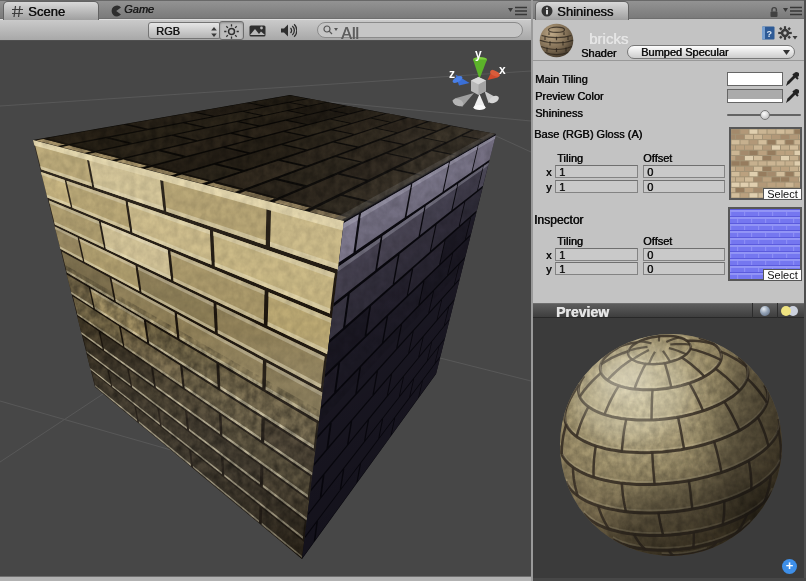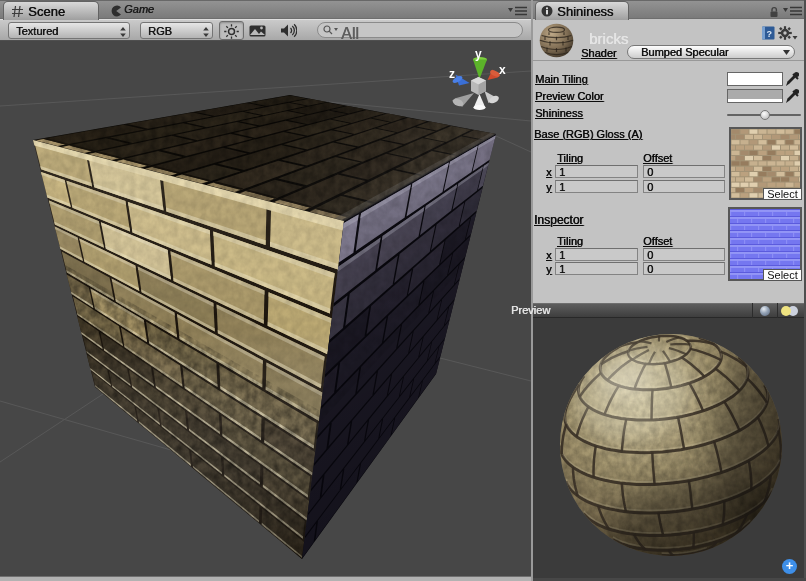--- a/index.html
+++ b/index.html
@@ -1,21 +1,21 @@
 <!DOCTYPE html>
 <html><head>
 <meta charset="utf-8">
 <style>
 * { margin:0; padding:0; box-sizing:border-box; -webkit-font-smoothing:antialiased; }
 html,body { width:806px; height:581px; overflow:hidden; background:#4a4a4a;
   font-family:"Liberation Sans", sans-serif; }
 body span, body .field { text-shadow: 0.5px 0 0 currentColor; }
 #root { position:relative; width:806px; height:581px; }
 .abs { position:absolute; }
-.lbl { position:absolute; font-size:11px; color:#0c0c0c; white-space:nowrap;text-decoration:underline; }
+.lbl { position:absolute; font-size:11px; color:#0c0c0c; white-space:nowrap; }
 .tabbar { position:absolute; height:19px; background:linear-gradient(#939393,#7a7a7a);
   border-top:1px solid #686868; border-bottom:1px solid #6e6e6e; }
 .tab { position:absolute; top:1px; height:19px; z-index:5; border-radius:5px 5px 0 0;
   background:linear-gradient(#d9d9d9,#9f9f9f); border:1px solid #636363; border-bottom:none;
   font-size:13px; color:#111; }
 .field { position:absolute; height:13px; background:#c9c9c9; border:1px solid #838383;
   border-top-color:#6f6f6f; font-size:11px; color:#111; padding-left:3px; line-height:12px; }
 .drop { position:absolute; background:linear-gradient(#e6e6e6,#b4b4b4);
   border:1px solid #757575; border-radius:3px; font-size:11px; color:#151515; }
 </style>
@@ -39,27 +39,21 @@
   <svg class="abs" style="left:508px;top:6px" width="20" height="10" viewBox="0 0 20 10">
     <path d="M0 2 L5 2 L2.5 6 Z" fill="#383838"></path>
     <g stroke="#383838" stroke-width="1.4">
         <path d="M7 1.5 H19 M7 5 H19 M7 8.5 H19"></path>
       </g>
   </svg>
 
   <div class="abs" style="left:0;top:19px;width:531px;height:22px;
       background:linear-gradient(#cacaca,#a8a8a8);border-bottom:1px solid #4f4f4f;
       border-top:1px solid #dedede;"></div>
-  <div class="drop" style="left:8px;top:22px;width:122px;height:17px;">
-    <span class="abs" style="left:7px;top:2px">Textured</span>
-    <svg class="abs" style="left:110px;top:4px" width="8" height="10" viewBox="0 0 8 10">
-      <path d="M4 0 L6.8 3.4 H1.2 Z M4 10 L1.2 6.6 H6.8 Z" fill="#3a3a3a"></path>
-    </svg>
-  </div>
-  <div class="drop" style="left:140px;top:22px;width:73px;height:17px;">
+  <div class="drop" style="left:148px;top:22px;width:73px;height:17px;">
     <span class="abs" style="left:7px;top:2px">RGB</span>
     <svg class="abs" style="left:61px;top:4px" width="8" height="10" viewBox="0 0 8 10">
       <path d="M4 0 L6.8 3.4 H1.2 Z M4 10 L1.2 6.6 H6.8 Z" fill="#3a3a3a"></path>
     </svg>
   </div>
 
   <div class="abs" style="left:219px;top:21px;width:25px;height:19px;background:#bdbdbd;
      border:1px solid #6d6d6d;border-radius:3px;box-shadow:inset 0 1px 2px rgba(0,0,0,0.25);"></div>
   <svg class="abs" style="left:224px;top:24px" width="15" height="15" viewBox="0 0 15 15">
     <circle cx="7.5" cy="7.5" r="3" fill="none" stroke="#2e2e2e" stroke-width="1.5"></circle>
@@ -716,21 +710,21 @@
 <rect x="49.0" y="65.4" width="1.2" height="4.6" fill="rgba(150,152,248,0.7)"></rect>
 <rect x="63.0" y="65.4" width="1.2" height="4.6" fill="rgba(150,152,248,0.7)"></rect>
     </svg>
   </div>
   <div class="abs" style="left:763px;top:269px;width:39px;height:12px;background:#fdfdfd;
       border:1px solid #555;font-size:11px;color:#111;text-align:center;line-height:11px;">Select</div>
 
   <div class="abs" style="left:533px;top:303px;width:273px;height:15px;
       background:linear-gradient(#5d5d5d,#3e3e3e);border-top:1px solid #6e6e6e;
       border-bottom:1px solid #282828;"></div>
-  <span class="abs" style="left:511px;top:304px;font-size:11px;font-weight:normal;color:#e4e4e4;">Preview</span>
+  <span class="abs" style="left:556px;top:304px;font-size:14px;font-weight:bold;color:#e4e4e4;">Preview</span>
   <div class="abs" style="left:752px;top:303px;width:1px;height:15px;background:#2c2c2c;"></div>
   <div class="abs" style="left:777px;top:303px;width:1px;height:15px;background:#2c2c2c;"></div>
   <div class="abs" style="left:760px;top:306px;width:10px;height:10px;border-radius:5px;
       background:radial-gradient(circle at 38% 30%,#e8edf3,#93a2b5 45%,#55637a);"></div>
   <div class="abs" style="left:788px;top:306px;width:10px;height:10px;border-radius:5px;background:#ccd2de;"></div>
   <div class="abs" style="left:781px;top:306px;width:10px;height:10px;border-radius:5px;background:#f0e482;"></div>
 
   <div class="abs" style="left:533px;top:318px;width:273px;height:263px;background:#3b3b3b;">
     <svg width="273" height="263" viewBox="0 0 273 263" style="display:block">
       <defs>

